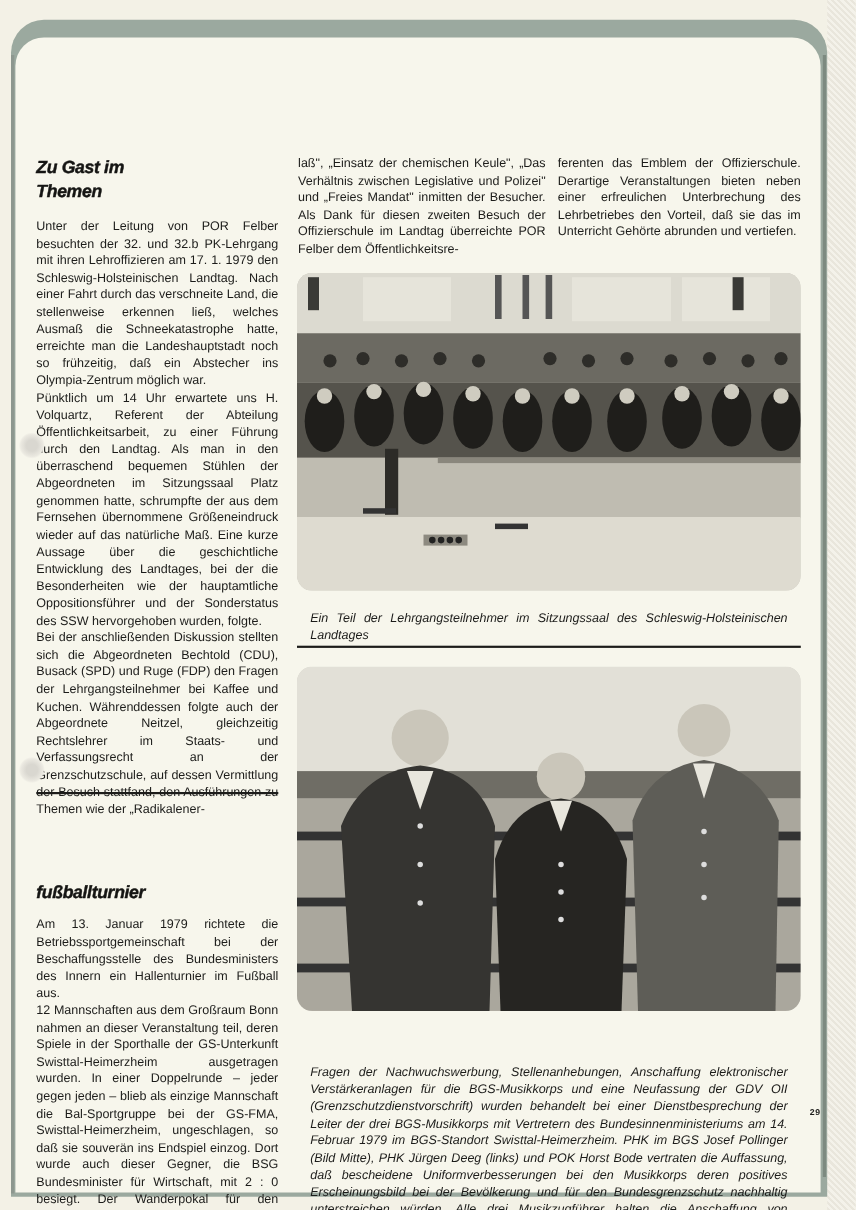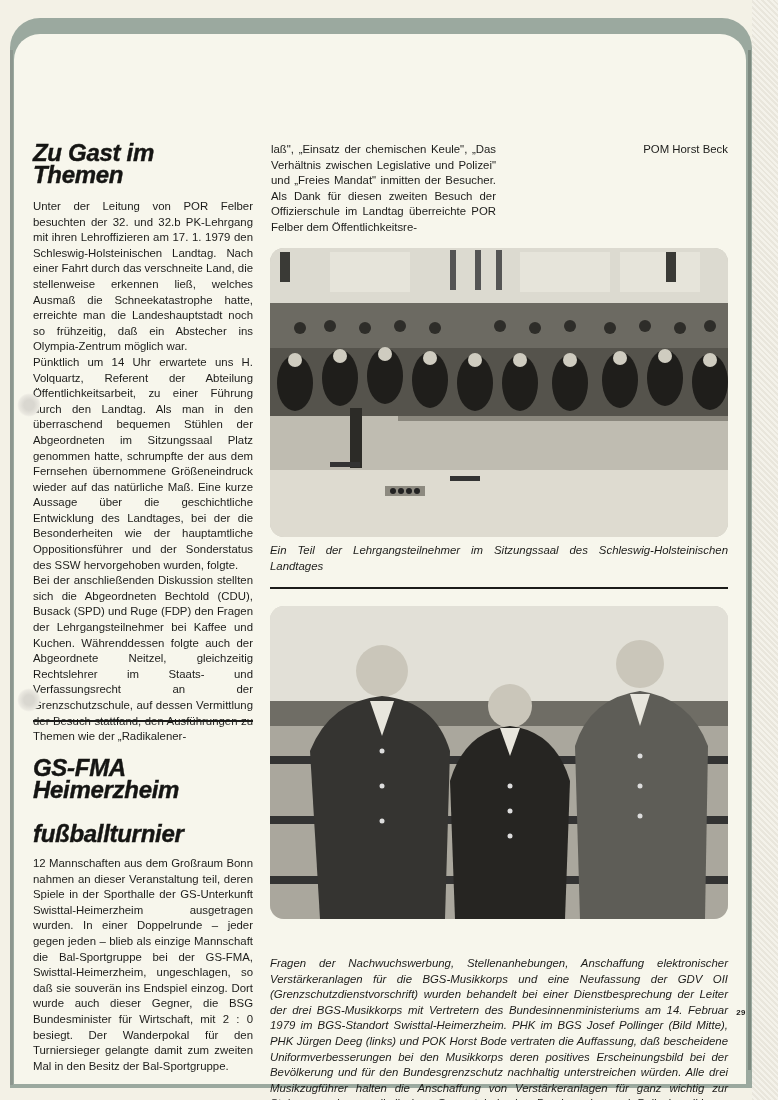--- a/index.html
+++ b/index.html
@@ -31,35 +31,35 @@
   .frame-left-rule {
     position: absolute; left: 10px; top: 50px; width: 3px; height: 1035px;
     background: #8d978f;
   }
 
   .col { position: absolute; font-size: 11.4px; line-height: 15.6px; text-align: justify; hyphens: manual; }
   .col p { margin: 0; }
   .headline {
     font-family: "Liberation Sans", sans-serif;
     font-weight: bold; font-style: italic;
-    font-size: 24px; line-height: 22px;
+    font-size: 16px; line-height: 22px;
     letter-spacing: -0.3px;
     margin: 0;
     color: #151513;
     -webkit-text-stroke: 0.4px #151513;
   }
   .signature { text-align: right; }
   .rule {
     position: absolute; height: 2px; background: #1c1c1a;
   }
   .photo {
     position: absolute; border-radius: 14px; overflow: hidden;
   }
   .caption { position: absolute; font-style: italic; font-size: 11.4px; line-height: 15.6px; text-align: justify; }
-  .caption p { margin: 0; }
+  .caption p { margin: 12px; }
   .page-number { position: absolute; font-size: 8px; font-weight: bold; }
   .spot { position: absolute; border-radius: 50%; background: radial-gradient(circle, #d9d7d0 0 30%, #ebe9e1 60%, transparent 70%); }
 </style>
 </head>
 <body>
 
 <div class="page-edge-right"></div>
 <div class="frame"></div>
 <div class="frame-inner"></div>
 <div class="frame-left-rule"></div>
@@ -77,21 +77,21 @@
 </div>
 
 <div class="spot" style="left:17px; top:393px; width:24px; height:24px;"></div>
 <div class="spot" style="left:17px; top:688px; width:24px; height:24px;"></div>
 
 <div class="col" style="left:271px; top:142px; width:225px;">
   <p>laß", „Einsatz der chemischen Keule", „Das Verhältnis zwischen Legislative und Polizei" und „Freies Mandat" inmitten der Besucher. Als Dank für diesen zweiten Besuch der Offizierschule im Landtag überreichte POR Felber dem Öffentlichkeitsre-</p>
 </div>
 
 <div class="col" style="left:507px; top:142px; width:221px;">
-  <p class="signature">POM Horst Beck</p>
+  <p>ferenten das Emblem der Offizierschule. Derartige Veranstaltungen bieten neben einer erfreulichen Unterbrechung des Lehrbetriebes den Vorteil, daß sie das im Unterricht Gehörte abrunden und vertiefen.</p>
 </div>
 
 <div class="photo" style="left:270px; top:248px; width:458px; height:289px;">
   <svg width="458" height="289" viewBox="0 0 458 289">
     <rect width="458" height="289" fill="#c9c7bd"></rect>
     <rect width="458" height="55" fill="#dcdad0"></rect>
     <rect x="60" y="4" width="80" height="40" fill="#e6e4da"></rect>
     <rect x="250" y="4" width="90" height="40" fill="#e6e4da"></rect>
     <rect x="350" y="4" width="80" height="40" fill="#e6e4da"></rect>
     <rect x="10" y="4" width="10" height="30" fill="#3a3a36"></rect>
@@ -155,25 +155,26 @@
 
 <div class="caption" style="left:270px; top:543px; width:458px;">
   <p style="text-align:justify; text-align-last:left; padding-right:0;">Ein Teil der Lehrgangsteilnehmer im Sitzungssaal des Schleswig-Holsteinischen Landtages</p>
 </div>
 
 <div class="rule" style="left:270px; top:587px; width:458px;"></div>
 <div class="rule" style="left:33px; top:720px; width:220px;"></div>
 
 <div class="col" style="left:33px; top:757px; width:220px;">
   <h1 class="headline">
-    <span>GS-FMA Heimerzheim</span><br>
+    <br>
     <br>
     <span>fußballturnier</span>
   </h1>
   <div style="height:11px"></div>
+  <p>Am 13. Januar 1979 richtete die Betriebssportgemeinschaft bei der Beschaffungsstelle des Bundesministers des Innern ein Hallenturnier im Fußball aus.</p>
   <p style="text-align-last:left;">12 Mannschaften aus dem Großraum Bonn nahmen an dieser Veranstaltung teil, deren Spiele in der Sporthalle der GS-Unterkunft Swisttal-Heimerzheim ausgetragen wurden. In einer Doppelrunde – jeder gegen jeden – blieb als einzige Mannschaft die Bal-Sportgruppe bei der GS-FMA, Swisttal-Heimerzheim, ungeschlagen, so daß sie souverän ins Endspiel einzog. Dort wurde auch dieser Gegner, die BSG Bundesminister für Wirtschaft, mit 2 : 0 besiegt. Der Wanderpokal für den Turniersieger gelangte damit zum zweiten Mal in den Besitz der Bal-Sportgruppe.</p>
 
 </div>
 
 <div class="photo" style="left:270px; top:606px; width:458px; height:313px;">
   <svg width="458" height="313" viewBox="0 0 458 313">
     <rect width="458" height="313" fill="#d6d4cb"></rect>
     <rect y="0" width="458" height="100" fill="#e2e0d7"></rect>
     <rect y="95" width="458" height="25" fill="#6f6d65"></rect>
     <rect y="120" width="458" height="193" fill="#aaa79d"></rect>

